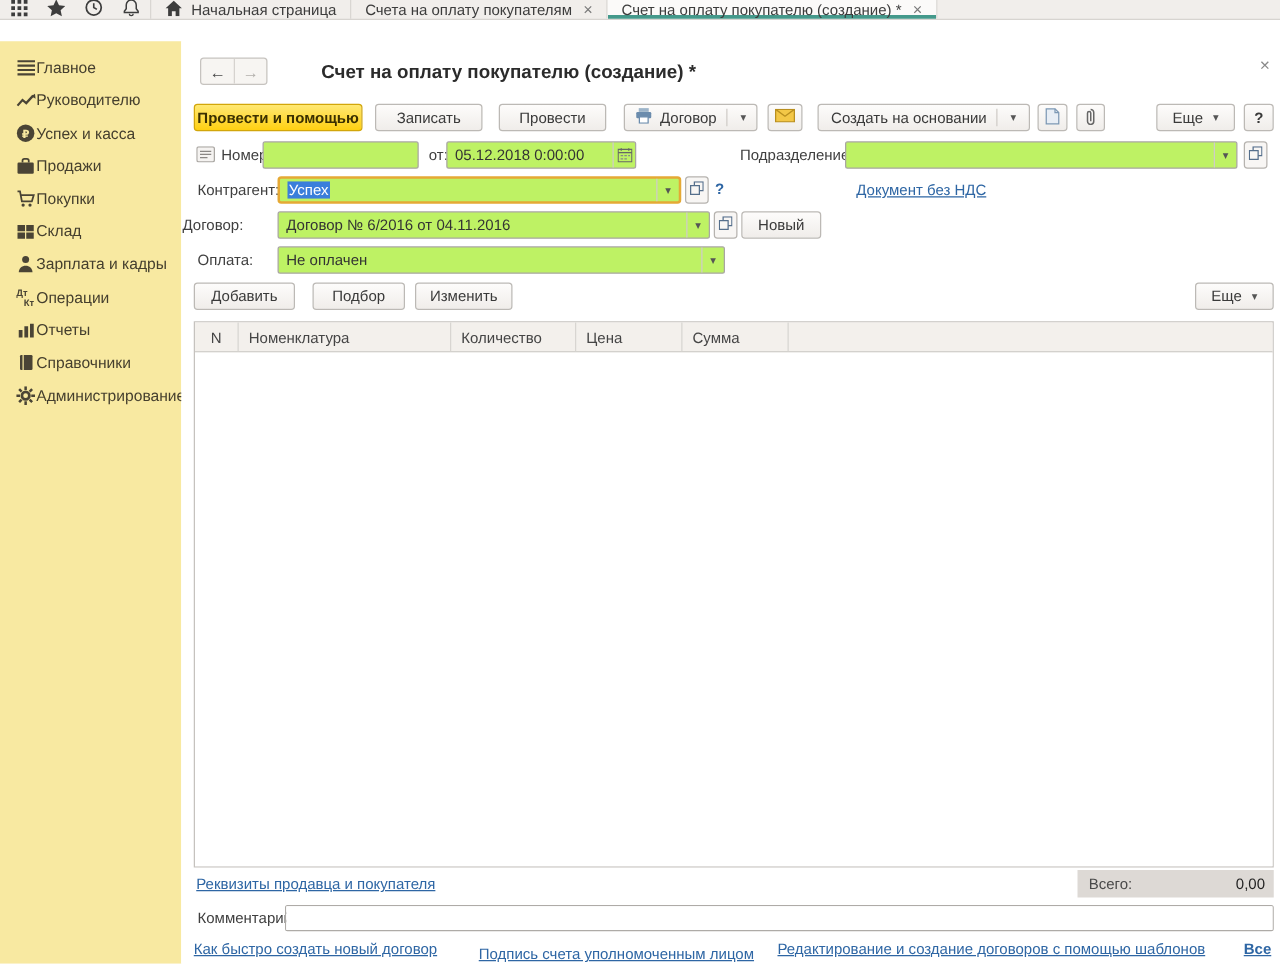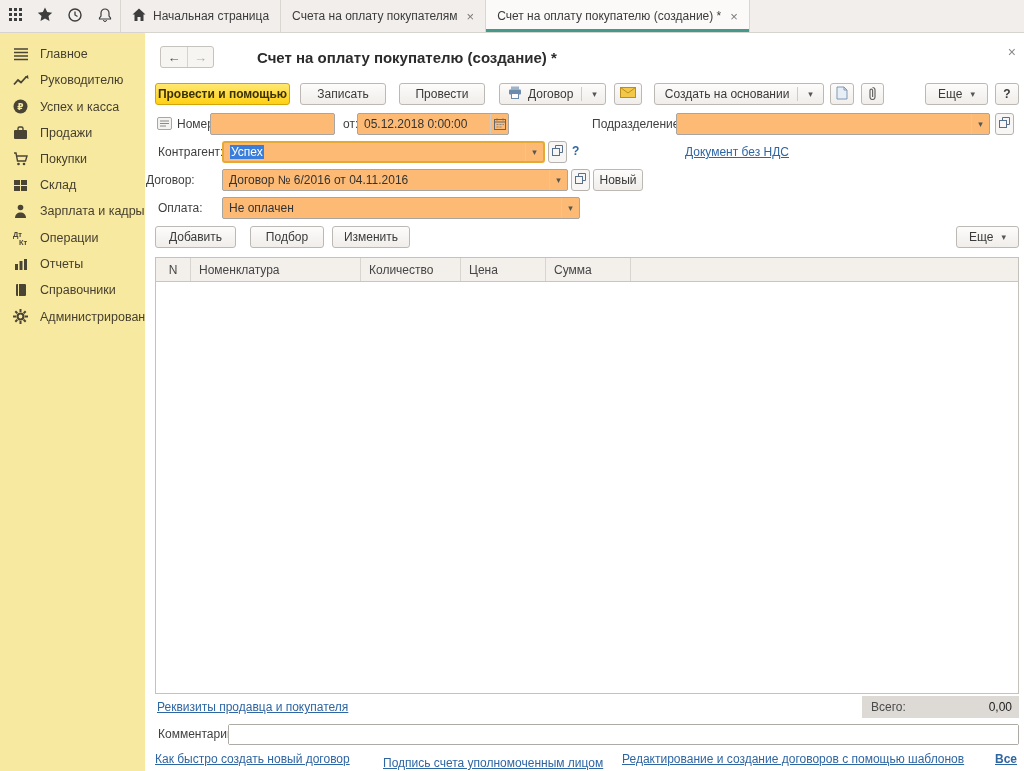--- a/index.html
+++ b/index.html
@@ -1,30 +1,30 @@
 <!DOCTYPE html>
 <html><head>
 <meta charset="utf-8">
 <style>
   * { margin:0; padding:0; box-sizing:border-box; }
   html,body { width:1024px; height:771px; overflow:hidden; }
   body { font-family:"Liberation Sans","DejaVu Sans",sans-serif; font-size:12px; color:#3a3a3a; background:#fff; }
   .screen { position:relative; width:1024px; height:771px; }
 
   
-  .topbar { position:absolute; top:0; left:0; width:1024px; height:33px; background:#f1eeeb; border-bottom:1px solid #d7d4d0; display:flex; align-items:stretch; }
+  .topbar { position:absolute; top:0; left:0; width:1024px; height:16px; background:#f1eeeb; border-bottom:1px solid #d7d4d0; display:flex; align-items:stretch; }
   .tb-btn { width:30px; display:flex; align-items:center; justify-content:center; cursor:pointer; }
   .tab { display:flex; align-items:center; gap:7px; padding:0 11px; border-left:1px solid #d9d6d2; color:#3c3c3c; white-space:nowrap; cursor:pointer; }
   .tab:last-child { border-right:1px solid #d9d6d2; }
   .tab.active { background:#fbfaf9; box-shadow:inset 0 -3px 0 #44998b; }
   .tab-close { color:#7a7a7a; font-size:13px; margin-left:2px; }
 
   
   .sidebar { position:absolute; top:33px; left:0; width:145px; height:738px; background:#f8e9a1; padding-top:8px; }
-  .sb-item { display:flex; align-items:center; gap:11px; padding:6px 0 6px 12px; color:#453f2e; font-size:12.5px; cursor:pointer; }
+  .sb-item { display:flex; align-items:center; padding:6px 0 6px 12px; color:#453f2e; font-size:12.5px; cursor:pointer; }
   .sb-ico { width:17px; display:flex; justify-content:center; flex:none; }
 
   
   .main { position:absolute; top:33px; left:145px; width:879px; height:738px; background:#fff; }
   .form-close { position:absolute; top:12px; right:8px; color:#8a8a8a; font-size:14px; cursor:pointer; line-height:1; }
 
   .navrow { position:absolute; top:13px; left:15px; height:22px; display:flex; align-items:center; }
   .navbtns { display:flex; border:1px solid #c6c3bf; border-radius:3px; overflow:hidden; background:#f7f5f2; }
   .navbtn { width:26px; height:20px; display:flex; align-items:center; justify-content:center; font-size:13px; cursor:pointer; }
   .navbtn + .navbtn { border-left:1px solid #d6d3cf; }
@@ -39,21 +39,21 @@
   .btn-yellow { background:linear-gradient(#ffe873,#ffd012); border-color:#d2a60b; font-weight:bold; color:#3b3000; }
   .dd-arrow { font-size:9px; color:#555; margin-left:2px; }
   .btn-sep { width:1px; height:14px; background:#cfccc8; margin:0 2px; }
   .btn-sq { padding:0 5px; min-width:23px; }
   .toolbar { position:absolute; top:50px; left:10px; width:864px; height:22px; display:flex; align-items:center; }
   .items-toolbar { position:absolute; top:193px; left:10px; width:864px; height:22px; display:flex; align-items:center; }
 
   
   .frow { position:absolute; left:0; width:879px; height:22px; }
   .flabel { position:absolute; top:4px; color:#3f3f3f; white-space:nowrap; }
-  .field { position:absolute; top:0; height:22px; border:1px solid #a9a6a2; background:#fdba74; display:flex; align-items:center; border-radius:2px;gap:20px; }
+  .field { position:absolute; top:0; height:22px; border:1px solid #a9a6a2; background:#bef264; display:flex; align-items:center; border-radius:2px;gap:20px; }
   .field-text { flex:1; padding:0 6px; white-space:nowrap; overflow:hidden; color:#333; }
   .field input { border:none; outline:none; width:100%; height:100%; padding:0 6px; font:inherit; background:transparent; }
   .fseg { width:18px; height:100%; border-left:1px solid #cfccc8; display:flex; align-items:center; justify-content:center; color:#555; font-size:9px; cursor:pointer; flex:none; }
   .field.focused { border:2px solid #e5a935; border-radius:3px; }
   .sel { background:#3a7edb; color:#fff; padding:0 1px; }
   .openbtn { position:absolute; top:0; width:19px; height:22px; border:1px solid #b6b3af; border-radius:3px; background:#f8f6f4; display:flex; align-items:center; justify-content:center; cursor:pointer; }
   .mini-btn { position:absolute; top:0; height:22px; }
   .help-link { position:absolute; top:3px; color:#2e66a4; font-weight:bold; cursor:pointer; }
   .link { color:#2e66a4; text-decoration:underline; cursor:pointer; white-space:nowrap; }
   .num-ico { position:absolute; top:4px; left:12px; cursor:pointer; }
@@ -343,21 +343,21 @@
       <div class="field" style="left:77px;width:346px">
         <span class="field-text">Договор № 6/2016 от 04.11.2016</span>
         <span class="fseg">▾</span>
       </div>
       <div class="openbtn" style="left:426px">
         <span><svg width="11" height="11">
               <rect x="0.5" y="3.5" width="7" height="7" fill="none" stroke="#556f8c"></rect>
               <path d="M3.5 3.5V0.5h7v7h-3" fill="none" stroke="#556f8c"></path>
             </svg></span>
       </div>
-      <div class="btn mini-btn" style="left:448px;width:50px;padding:0">Новый</div>
+      <div class="btn mini-btn" style="left:448px;width:64px;padding:0">Новый</div>
     </div>
 
     <div class="frow" style="top:164px">
       <span class="flabel" style="left:13px">Оплата:</span>
       <div class="field" style="left:77px;width:358px">
         <span class="field-text">Не оплачен</span>
         <span class="fseg">▾</span>
       </div>
     </div>
 

